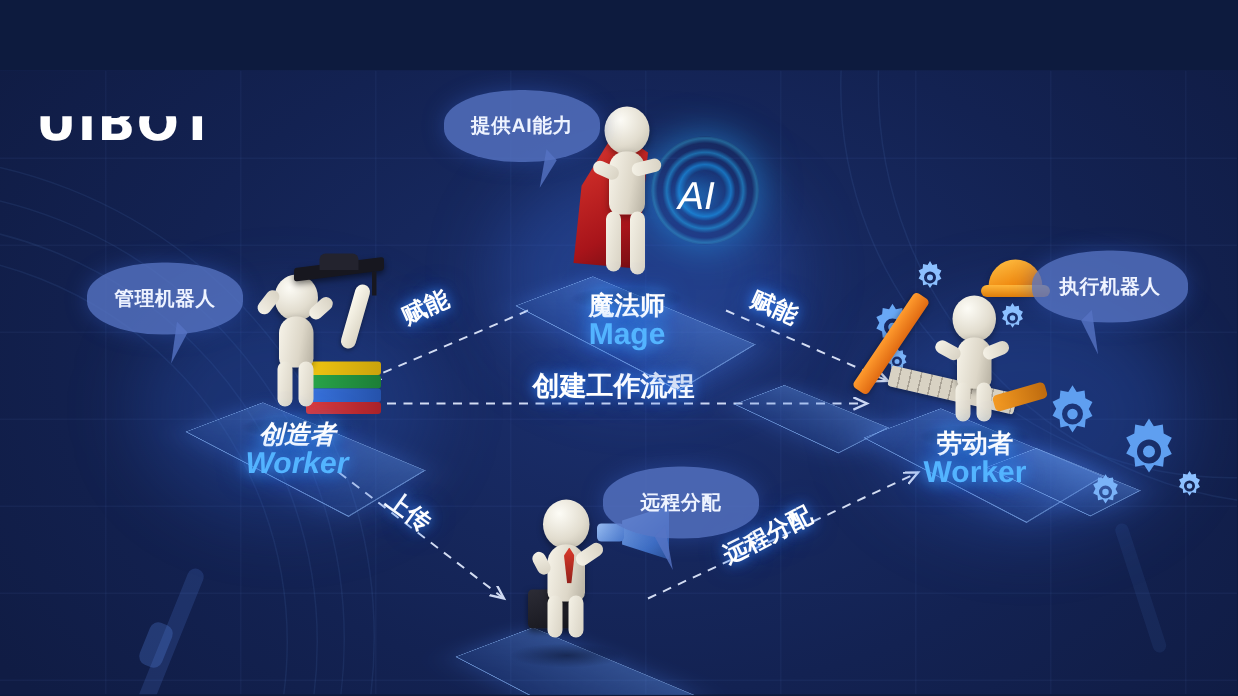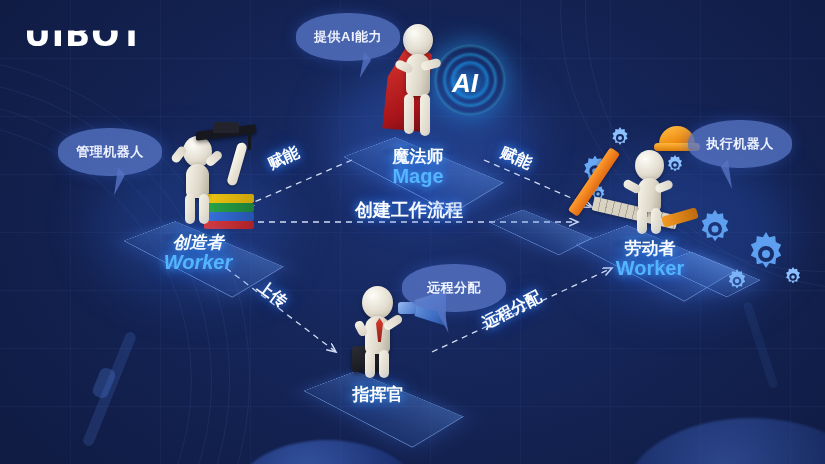--- a/index.html
+++ b/index.html
@@ -1,21 +1,22 @@
 <!DOCTYPE html>
 <html><head>
 <meta charset="utf-8">
 <style>
   html,body{margin:0;padding:0;background:#0d1b3e;}
   #stage{
-    position:relative;width:825px;height:464px;overflow:hidden;
+    position:relative;width:825px;height:416px;overflow:hidden;
     font-family:"Liberation Sans","DejaVu Sans",sans-serif;
     background:
       radial-gradient(ellipse 520px 360px at 52% 46%, #1b3070 0%, #16275c 38%, #132252 62%, #101c44 100%),
       linear-gradient(160deg,#16265a 0%,#12204c 45%,#0e1a3e 100%);
+    margin-top: 47px;
   }
 
   
   .bg-layer{position:absolute;inset:0;pointer-events:none;}
   .grid-h{position:absolute;left:0;right:0;height:1px;background:rgba(120,165,255,.055);}
   .grid-v{position:absolute;top:0;bottom:0;width:1px;background:rgba(120,165,255,.05);}
   .arc{position:absolute;border:1px solid rgba(120,170,255,.085);border-radius:50%;}
   .blob{position:absolute;border-radius:50%;background:radial-gradient(circle at 40% 35%, rgba(86,132,238,.55), rgba(56,96,206,.30) 60%, rgba(40,72,170,0) 100%);filter:blur(1px);}
   .streak{position:absolute;background:rgba(95,145,245,.17);border-radius:6px;}
   .glowspot{position:absolute;border-radius:50%;filter:blur(22px);}
@@ -159,21 +160,21 @@
 
     <div class="plat-wrap" style="top:-8px;">
         <div class="platform"></div>
       </div>
 
     <div style="position:absolute;left:16px;top:-96px;width:72px;height:72px;border-radius:50%;
                 background:radial-gradient(circle at 50% 50%, rgba(20,190,255,.0) 26%, rgba(30,170,255,.55) 34%, rgba(20,120,235,.0) 40%),
                            radial-gradient(circle at 50% 50%, rgba(20,190,255,.0) 44%, rgba(40,190,255,.45) 50%, rgba(20,120,235,.0) 56%),
                            radial-gradient(circle at 50% 50%, rgba(20,190,255,.0) 62%, rgba(60,210,255,.35) 68%, rgba(20,120,235,.0) 76%);
                 box-shadow:0 0 26px rgba(40,170,255,.55);"></div>
-    <div style="position:absolute;left:34px;top:-72px;font-size:26px;font-weight:bold;font-style:italic;color:#ffffff;
+    <div style="position:absolute;left:34px;top:-72px;font-size:26px;font-weight:normal;font-style:italic;color:#ffffff;
                 text-shadow:0 0 12px rgba(40,180,255,1),0 0 24px rgba(20,130,255,.8);">AI</div>
 
     <div style="position:absolute;left:-40px;top:-100px;width:54px;height:92px;
                 background:linear-gradient(150deg,#e23b30,#a8141a 70%,#6d0d12);
                 clip-path:polygon(60% 0%, 100% 16%, 86% 100%, 8% 96%, 18% 40%);
                 box-shadow:0 0 14px rgba(180,20,30,.5);"></div>
 
     <div class="fig" style="top:-116px;width:54px;height:116px;">
       <div class="f-head" style="left:12px;top:0;width:30px;height:32px;"></div>
       <div class="f-body" style="left:15px;top:30px;width:24px;height:42px;border-radius:11px 11px 7px 7px;"></div>
@@ -339,21 +340,20 @@
       <div class="f-limb" style="left:32px;top:34px;width:20px;height:9px;transform:rotate(-34deg);"></div>
       <div class="f-limb" style="left:2px;top:40px;width:16px;height:9px;transform:rotate(62deg);"></div>
       <div class="f-limb" style="left:14px;top:66px;width:10px;height:28px;"></div>
       <div class="f-limb" style="left:28px;top:66px;width:10px;height:28px;"></div>
     </div>
 
     <div style="position:absolute;left:-2px;top:-62px;width:7px;height:24px;
                 background:linear-gradient(180deg,#d93a2b,#93201a);clip-path:polygon(50% 0,100% 22%,70% 100%,30% 100%,0 22%);"></div>
     <div class="shadow" style="top:2px;width:76px;height:16px;"></div>
     <div class="node-label" style="top:6px;">
-      <span class="lbl-cn">指挥官</span>
     </div>
     <div class="bubble" style="left:24px;top:-116px;width:104px;height:48px;">
       <span>远程分配</span>
       <div class="tail" style="left:36px;top:40px;border-right:8px solid rgba(86,116,196,.80);border-top:6px solid transparent;border-bottom:24px solid transparent;transform:rotate(-10deg);"></div>
     </div>
   </div>
 
 </div>
 
 </body></html>

